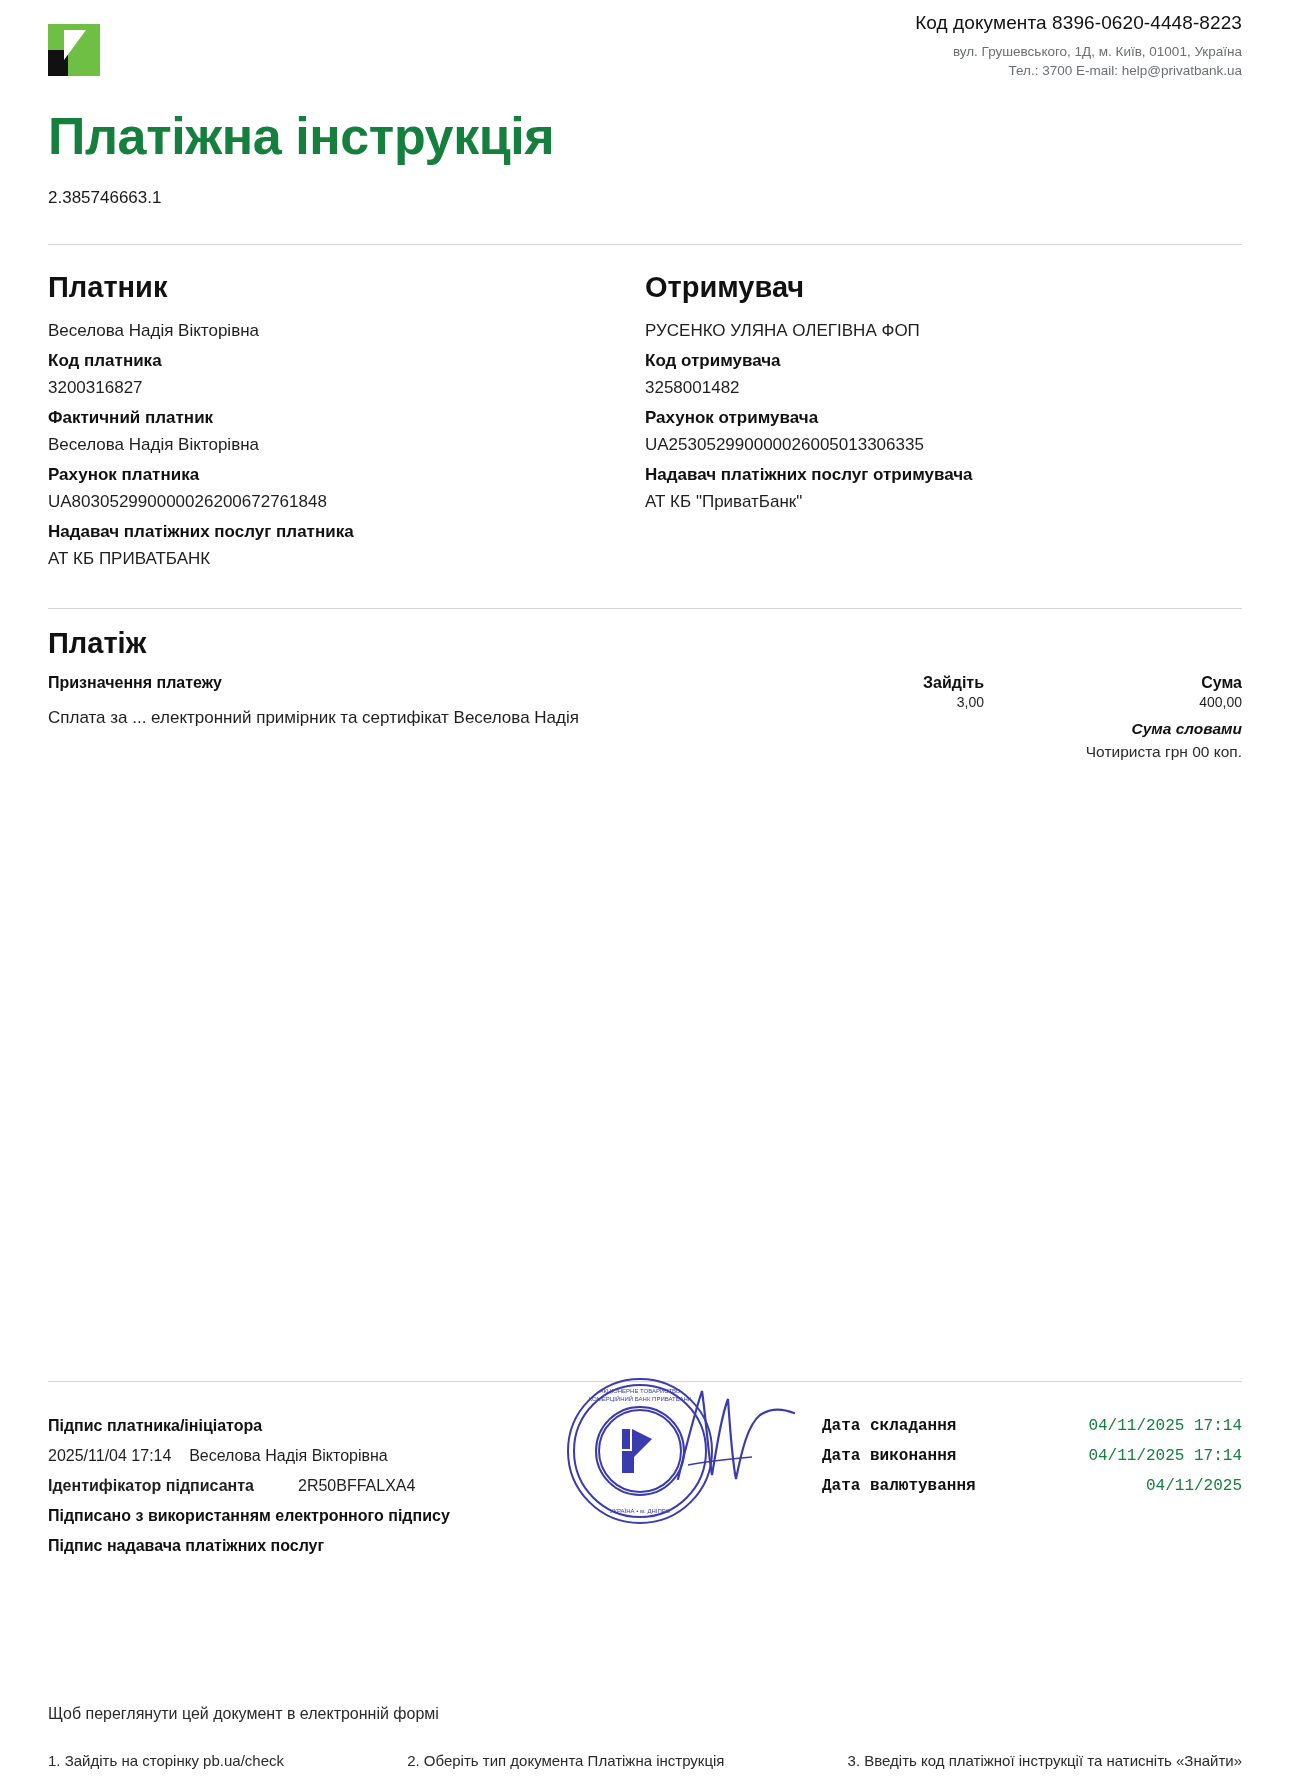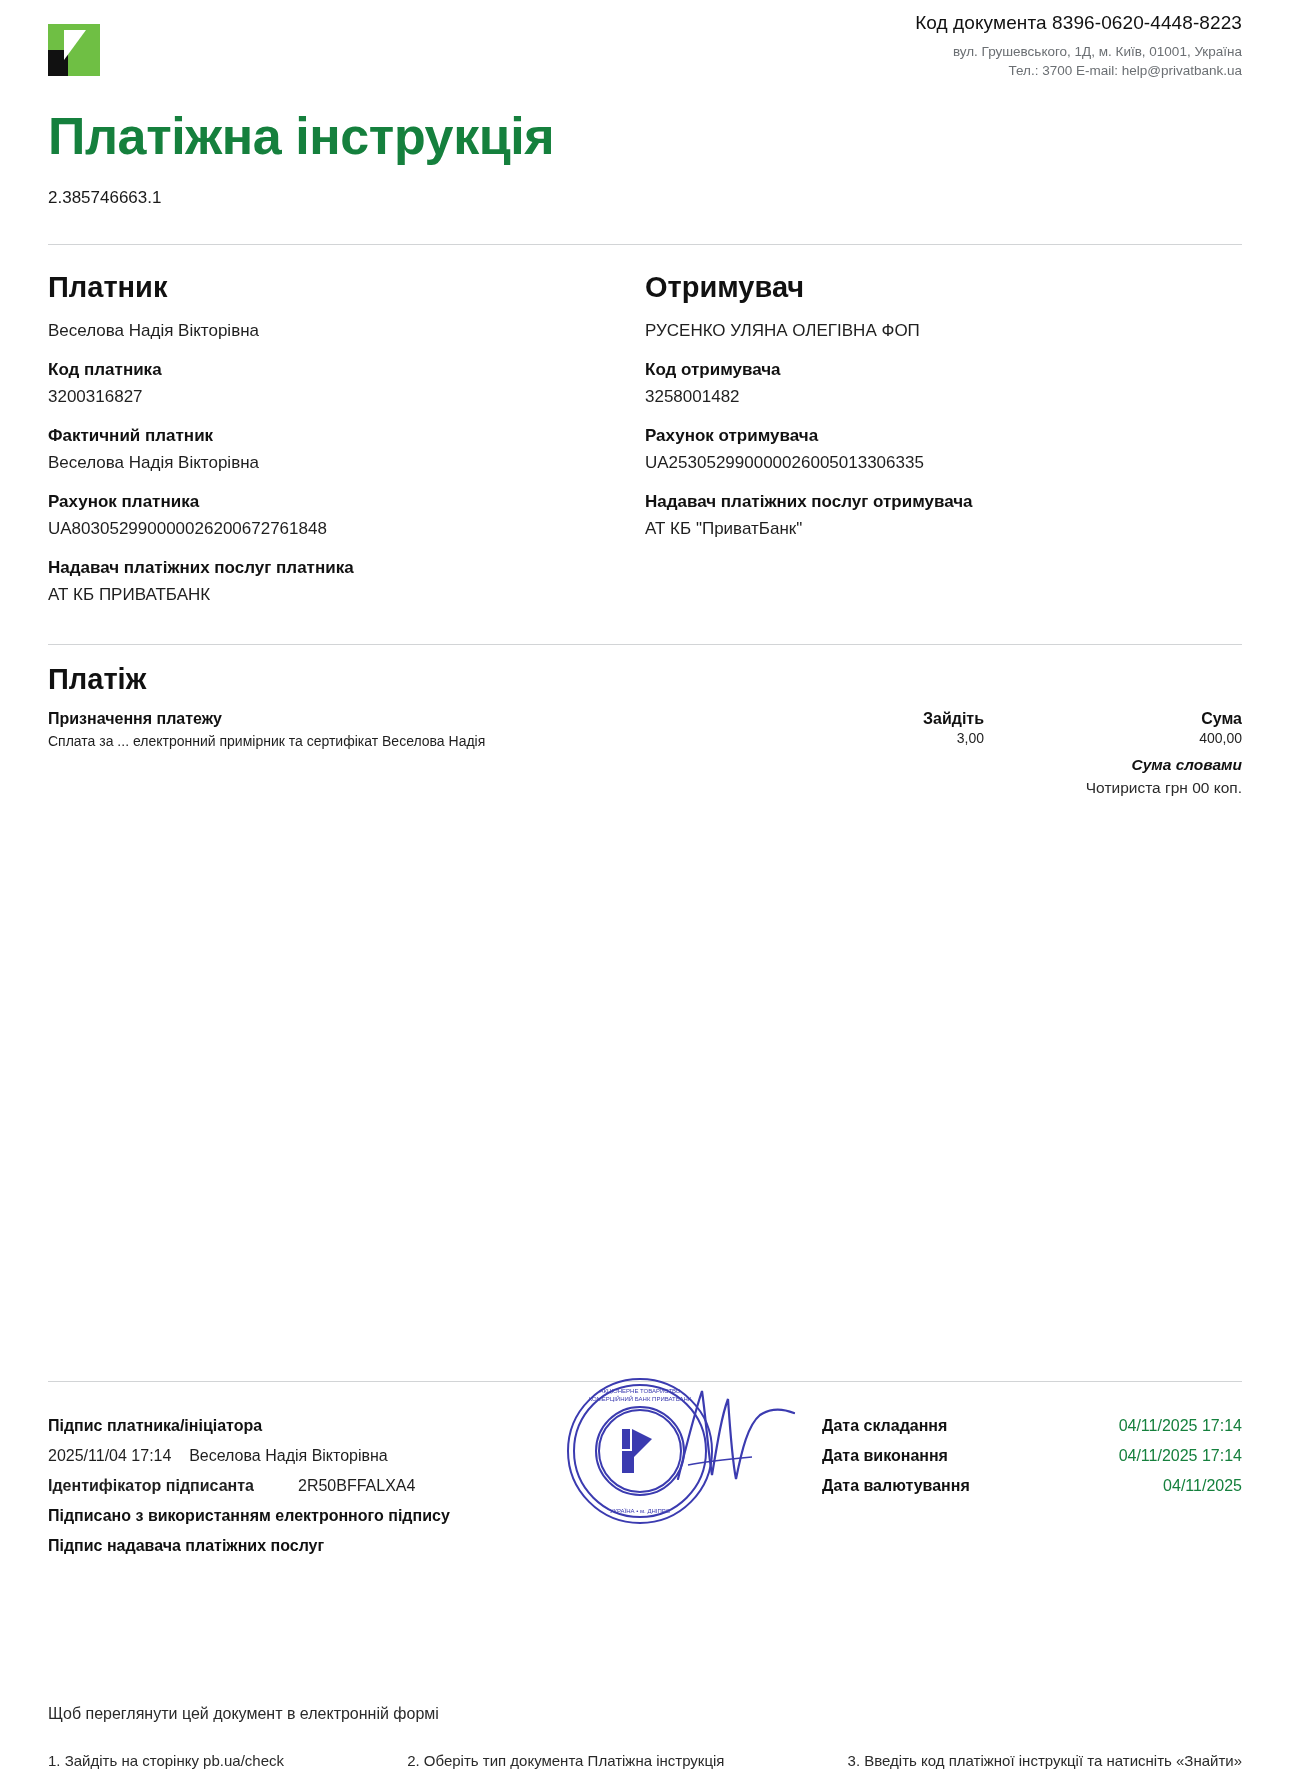--- a/index.html
+++ b/index.html
@@ -121,21 +121,21 @@
   }
   .field-value {
     font-size: 17px;
     color: #1f1f1f;
     line-height: 26px;
   }
   .field-label {
     font-size: 17px;
     font-weight: bold;
     color: #111111;
-    margin-top: 14px;
+    margin-top: 5px;
     line-height: 24px;
   }
   .field-label + .field-value {
     margin-top: 2px;
   }
 
   
   .pay-head {
     font-size: 29px;
     font-weight: bold;
@@ -148,24 +148,24 @@
   }
   .pay-purpose {
     flex: 1 1 auto;
   }
   .pay-label {
     font-size: 16px;
     font-weight: bold;
     color: #111111;
   }
   .pay-text {
-    font-size: 14px;
+    font-size: 17px;
     color: #1f1f1f;
     line-height: 26px;
-    margin-top: 0;
+    margin-top: 13px;
     max-width: 700px;
   }
   .pay-fee {
     width: 200px;
     text-align: right;
     padding-right: 28px;
     box-sizing: border-box;
   }
   .pay-sum {
     width: 230px;
@@ -237,20 +237,21 @@
     position: absolute;
     right: 0;
     top: 58px;
     width: 420px;
   }
   .date-row {
     display: flex;
     justify-content: space-between;
     font-size: 16px;
     line-height: 30px;
+    font-family: Liberation Mono, monospace;
   }
   .date-row .dl {
     font-weight: bold;
     color: #111111;
   }
   .date-row .dv {
     color: #15803d;
   }
 
   

